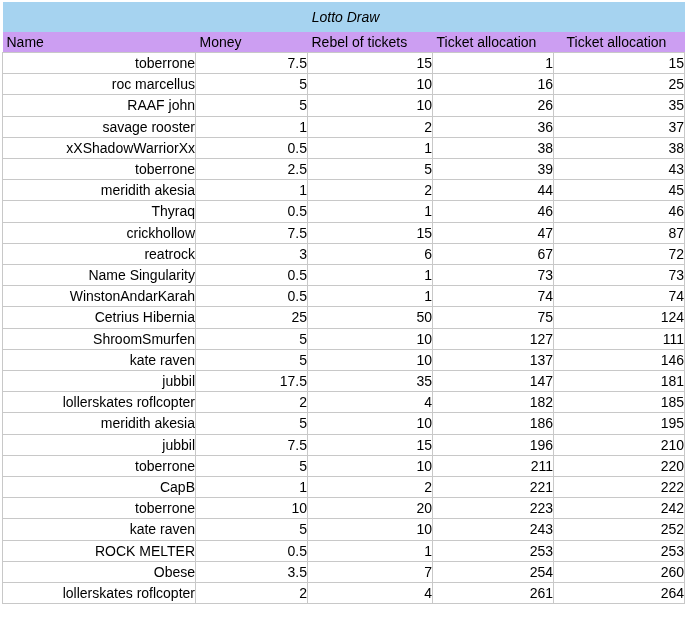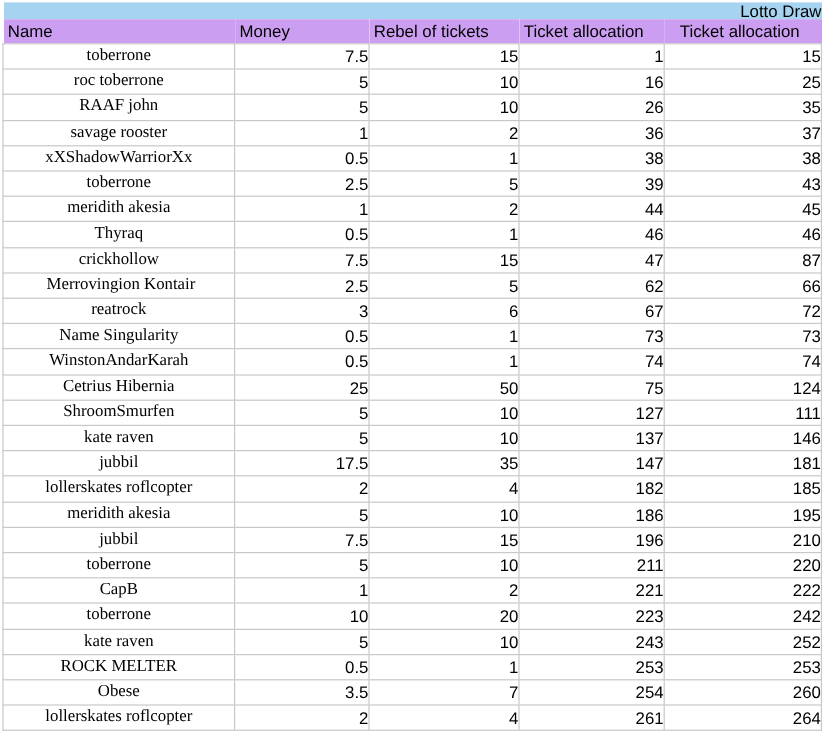--- a/index.html
+++ b/index.html
@@ -28,47 +28,47 @@
   table.grid td, table.grid th {
     padding: 0;
     overflow: hidden;
     white-space: pre;
     font-weight: normal;
     vertical-align: middle;
   }
   
   tr.title-row td {
     background: var(--title-bg, #A6D3F0);
-    height: 14px;
+    height: 30px;
     line-height: 14px;
     padding-left: 4px;
-    text-align: right;
+    text-align: center;
+    font-style: italic;
   }
   
   tr.header-row th {
     background: var(--header-bg, #CC9EF2);
     height: 20px;
     line-height: 20px;
     text-align: left;
     padding-left: 4px;
   }
   tr.header-row th.h-alloc-end {
     padding-left: 13px;
   }
   
   tbody.data td {
     border: 1px solid var(--grid-line, #C8C8C8);
     height: 20.2px;
     line-height: 20.2px;
     background: #ffffff;
   }
   td.c-name {
-    text-align: center;
+    text-align: right;
     padding-left: 3px;
-    font-family: Liberation Serif, serif;
   }
   td.c-num {
     text-align: right;
     padding-right: 5px;
   }
   col.w-name  { width: 193px; }
   col.w-money { width: 112px; }
   col.w-tick  { width: 125px; }
   col.w-a1    { width: 121px; }
   col.w-a2    { width: 131px; }
@@ -99,21 +99,21 @@
     </thead>
     <tbody class="data">
         <tr>
     <td class="c-name">toberrone</td>
     <td class="c-num">7.5</td>
     <td class="c-num">15</td>
     <td class="c-num">1</td>
     <td class="c-num">15</td>
   </tr>
         <tr>
-    <td class="c-name">roc toberrone</td>
+    <td class="c-name">roc marcellus</td>
     <td class="c-num">5</td>
     <td class="c-num">10</td>
     <td class="c-num">16</td>
     <td class="c-num">25</td>
   </tr>
         <tr>
     <td class="c-name">RAAF john</td>
     <td class="c-num">5</td>
     <td class="c-num">10</td>
     <td class="c-num">26</td>
@@ -153,27 +153,20 @@
     <td class="c-num">1</td>
     <td class="c-num">46</td>
     <td class="c-num">46</td>
   </tr>
         <tr>
     <td class="c-name">crickhollow</td>
     <td class="c-num">7.5</td>
     <td class="c-num">15</td>
     <td class="c-num">47</td>
     <td class="c-num">87</td>
-  </tr>
-        <tr>
-    <td class="c-name"> Merrovingion Kontair</td>
-    <td class="c-num">2.5</td>
-    <td class="c-num">5</td>
-    <td class="c-num">62</td>
-    <td class="c-num">66</td>
   </tr>
         <tr>
     <td class="c-name">reatrock</td>
     <td class="c-num">3</td>
     <td class="c-num">6</td>
     <td class="c-num">67</td>
     <td class="c-num">72</td>
   </tr>
         <tr>
     <td class="c-name">Name Singularity</td>

